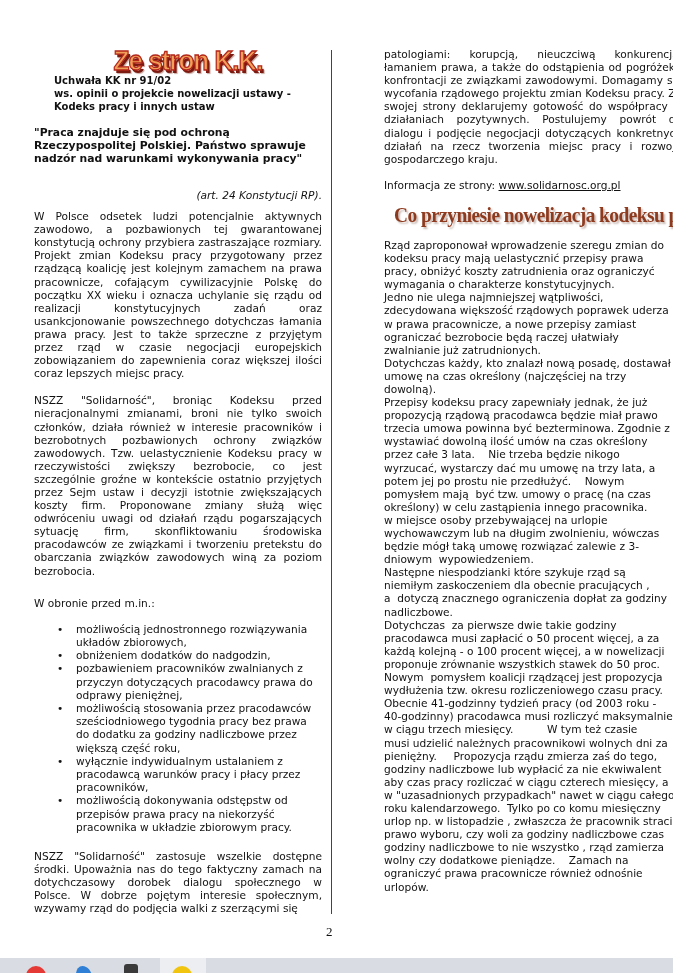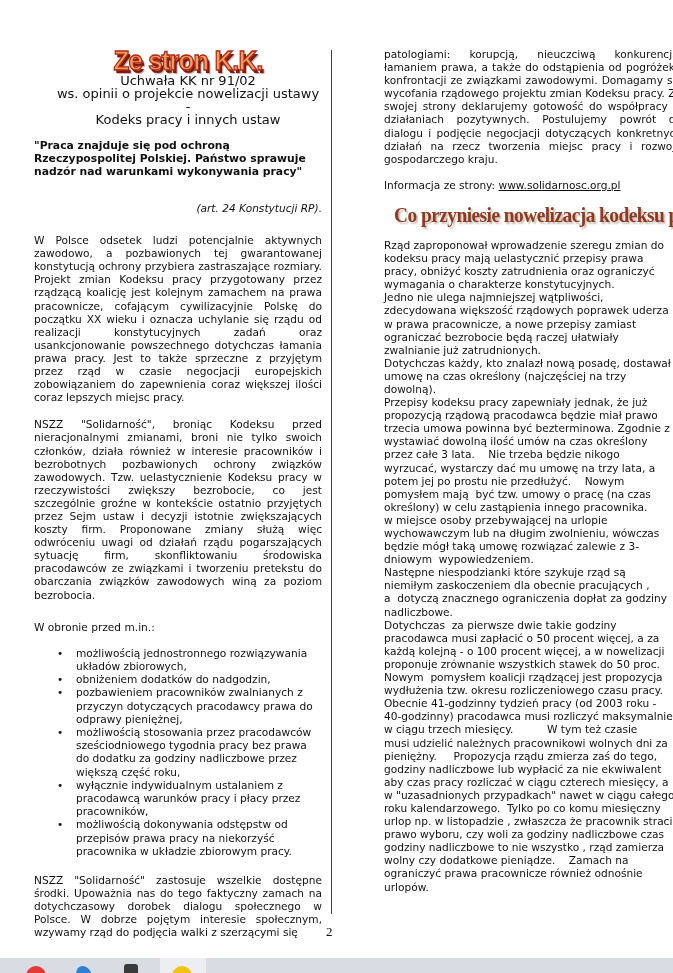--- a/index.html
+++ b/index.html
@@ -13,27 +13,27 @@
     .divider { position: absolute; left: 331px; top: 50px; width: 1px; height: 864px; background: #444; }
 
     .logo-zestron {
       display: block; text-align: center; margin-left: 20px;
       font-family: "Liberation Sans", sans-serif; font-weight: bold; font-size: 26px;
       letter-spacing: -1px; color: #f0a058; line-height: 26px; height: 26px;
       -webkit-text-stroke: 1.2px #b3261a;
       text-shadow: 2px 2px 0 #7a1a10, 3px 3px 1px #c8a8a0;
       transform: scaleY(1.05);
     }
-    .head-title { text-align: center; font-weight: normal; font-size: 13px; line-height: 13px; margin-left: 20px; }
+    .head-title { font-weight: bold; font-size: 10px; line-height: 13px; margin-left: 20px; }
     .quote { font-weight: bold; margin-top: 13px; font-size: 10.8px; line-height: 13px; }
     .cite { font-style: italic; text-align: right; margin-top: 24px; }
 
     p.just { text-align: justify; }
     .para { margin-top: 14px; }
-    .p1 { margin-top: 19px; }
+    .p1 { margin-top: 8px; }
 
     ul.bullets { list-style: none; margin-top: 13px; padding-left: 0; }
     ul.bullets li { position: relative; padding-left: 42px; line-height: 13.2px; }
     ul.bullets li .dot { position: absolute; left: 23px; top: 0; }
 
     .right-p { text-align: justify; }
     .info { margin-top: 13px; }
     .info a { color: #111; text-decoration: underline; }
 
     .logo-co {

